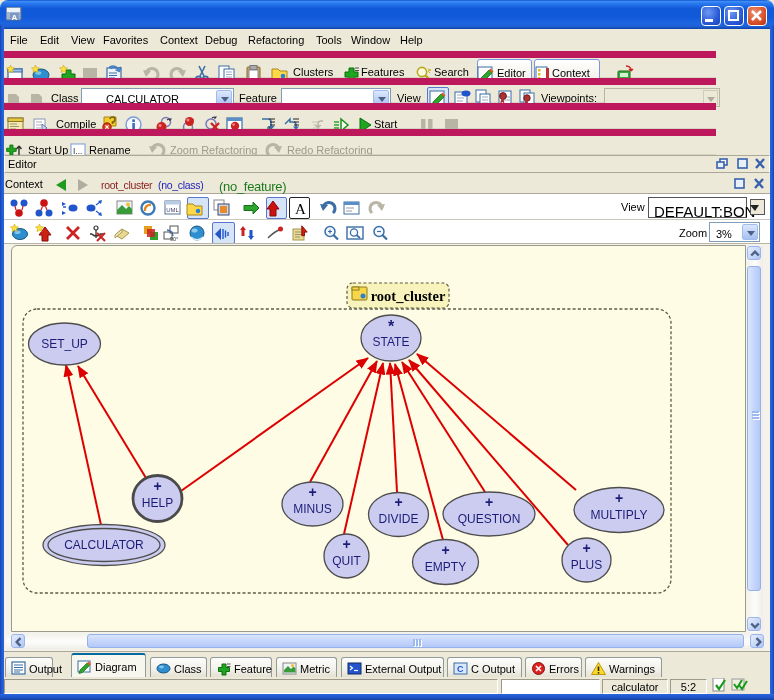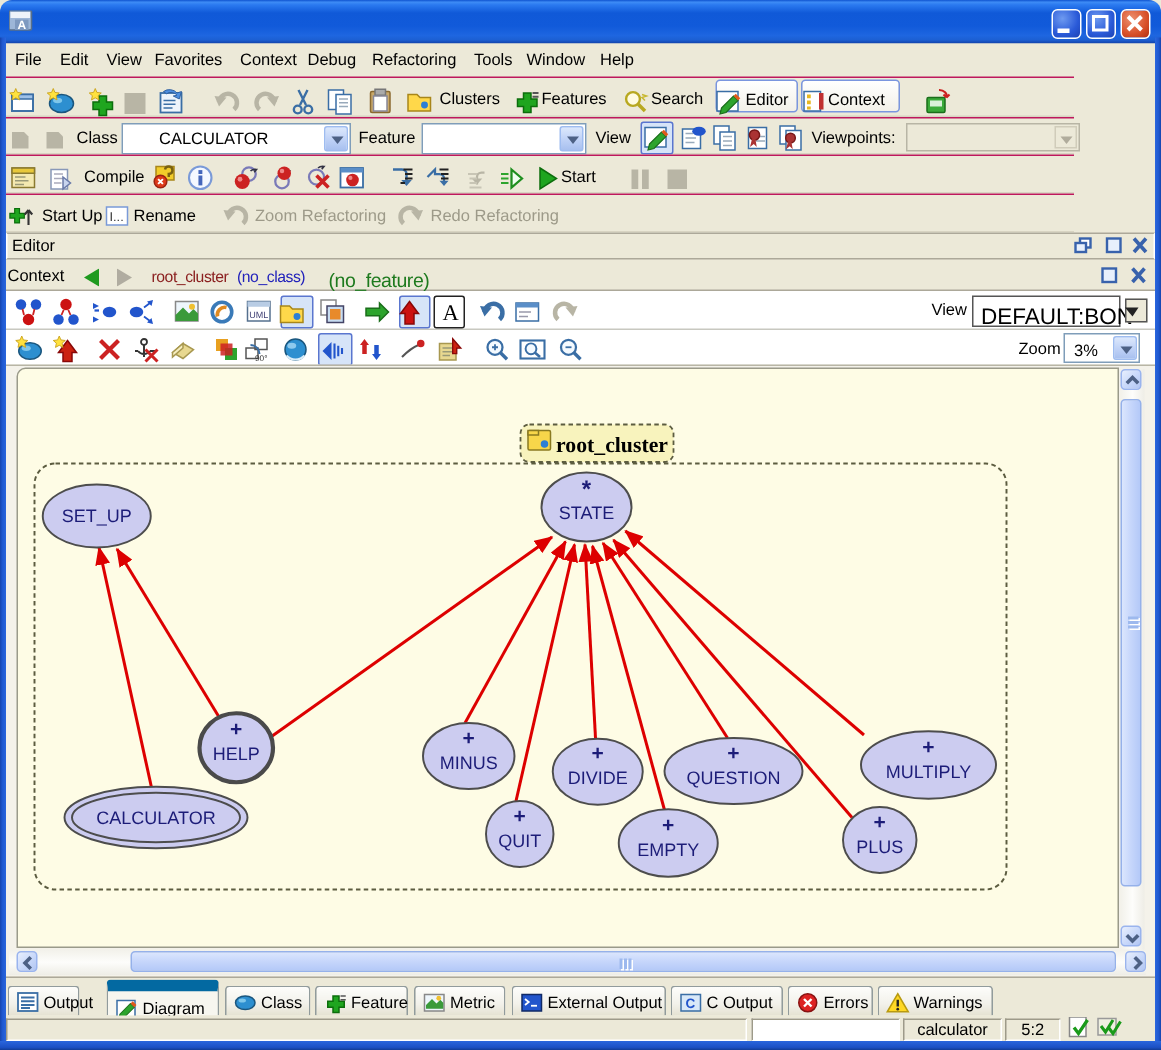--- a/index.html
+++ b/index.html
@@ -8,21 +8,21 @@
 #frameB{left:0;top:694px;width:774px;height:6px;background:linear-gradient(180deg,#2a66dd,#1c50c4 70%,#123c96)}
 #title{left:0;top:0;width:774px;height:29px;border-radius:8px 8px 0 0;
 background:linear-gradient(180deg,#0f53d0 0%,#3e8cf5 5%,#2b7af0 11%,#1059d8 30%,#115ada 60%,#1e66e0 82%,#1c5fd2 92%,#1141a8 100%)}
 #title .txt{position:absolute;left:25px;top:7px;color:#fff;font-weight:bold;font-size:12.8px;letter-spacing:.2px;white-space:nowrap;text-shadow:1px 1px 1px rgba(10,30,90,.8)}
 .tbtn{position:absolute;top:6px;width:20px;height:20px;border:1px solid #fff;border-radius:4px}
 #bmin{left:701px;background:radial-gradient(circle at 35% 30%,#6e9af0,#2a5ad8 60%,#1d43b4)}
 #bmax{left:724px;background:radial-gradient(circle at 35% 30%,#6e9af0,#2a5ad8 60%,#1d43b4)}
 #bclose{left:747px;background:radial-gradient(circle at 35% 30%,#ec8f70,#d8512a 60%,#b23012)}
 #menubar{left:4px;top:29px;width:766px;height:21.5px;background:#ece9d8;color:#000}
 #menubar span{position:absolute;top:5px}
-.row{left:4px;width:712px;background:#ece9d8;border-top:1px solid #be185d;border-bottom:1px solid #d8d4c2}
+.row{left:4px;width:712px;background:#ece9d8;border-top:7px solid #be185d;border-bottom:1px solid #d8d4c2}
 .lbl{position:absolute;top:6px;color:#000}
 .glbl{position:absolute;top:6px;color:#9d9a89}
 .combo{position:absolute;background:#fff;border:1px solid #7f9db9;height:21px}
 .combo .ar{position:absolute;right:1px;top:1px;width:16px;height:17px;background:linear-gradient(180deg,#dce8fc,#c1d3f7 50%,#a8c0ef);border:1px solid #9ebcf0;border-radius:2px}
 .combo .ar:after{content:"";position:absolute;left:4px;top:6px;border-left:4px solid transparent;border-right:4px solid transparent;border-top:5px solid #4d6185}
 #edhdr{left:4px;top:155px;width:766px;height:18px;background:#ece9d8;border:1px solid #fff;border-bottom:1px solid #aca899;border-top:1px solid #aca899}
 #ctxbar{left:4px;top:175px;width:766px;height:19px;background:#ece9d8;border-bottom:1px solid #aca899}
 .dtb{left:4px;width:766px;background:#fff}
 #canvaswrap{left:4px;top:243px;width:766px;height:408px;background:#f4f2ea;border-top:1px solid #b8b5a5}
 #canvas{position:absolute;left:7px;top:1px;width:735px;height:387px;background:#fefce5;border:1px solid #9a9a8a;border-radius:6px 0 0 0}
@@ -31,21 +31,21 @@
 .prsd{position:absolute;border:1px solid #5a76cf;border-radius:2px;background:#d6e4f8}
 .sbtn{position:absolute;width:14px;height:14px;border:1px solid #9ab4ee;border-radius:3px;background:linear-gradient(135deg,#e8effd,#c8d8fa 55%,#b2c6f2)}
 .sth{position:absolute;border:1px solid #95b1ea;border-radius:3px;background:linear-gradient(180deg,#dbe6fd,#c6d6fb 50%,#b4c9f8)}
 #vsb .sth{background:linear-gradient(90deg,#dbe6fd,#c6d6fb 50%,#b4c9f8)}
 .grip{position:absolute;background:#9db9ee;box-shadow:1px 1px 0 #fff}
 .tab{position:absolute;top:4.5px;height:20.5px;border:1px solid #919b9c;border-bottom:none;border-radius:3px 3px 0 0;background:linear-gradient(180deg,#fdfdfb,#f2f1ea 60%,#e5e2d2)}
 .tab span{position:absolute;left:23px;top:5px;white-space:nowrap}
 .ti{position:absolute;left:5px;top:3px;width:15px;height:15px;overflow:visible}
 .tab.sel .ti{top:4px}
 .tab.sel span{top:6px}
-.tab.sel{top:1px;height:24px;background:#f7f6ef;border-top:8px solid #0369a1}
+.tab.sel{top:1px;height:24px;background:#f7f6ef;border-top:2px solid #0369a1}
 .spanel{position:absolute;border:1px solid;border-color:#9d9a89 #fff #fff #9d9a89;background:#ece9d8}
 </style></head><body>
 <div id="title" class="abs">
     <svg class="abs" style="left:6px;top:7px" width="16" height="15" viewBox="0 0 16 15">
       <rect x="0" y="0" width="15" height="13" rx="1" fill="#9db6d8" stroke="#5a7089"></rect>
       <rect x="1" y="1" width="13" height="4" fill="#eef3fa"></rect>
       <rect x="4" y="6" width="9" height="7" fill="#7e99c0"></rect>
       <text x="8.5" y="12.5" font-size="8" fill="#fff" text-anchor="middle" font-weight="bold">A</text>
     </svg>
 <div class="tbtn" id="bmin">

